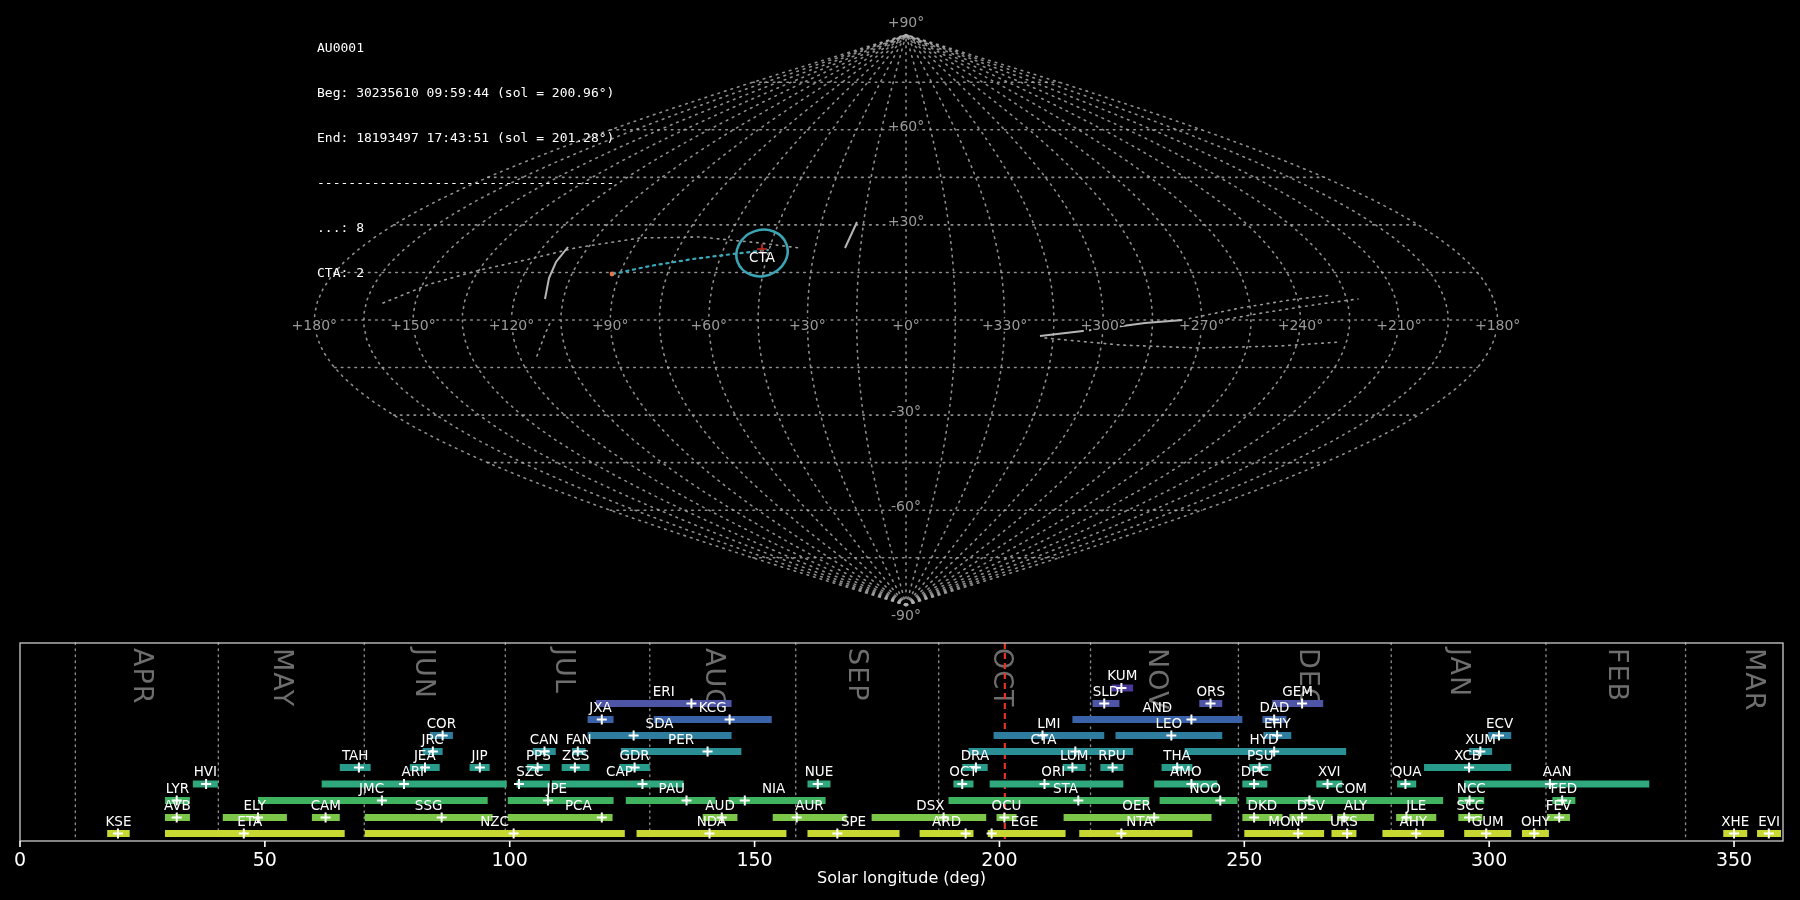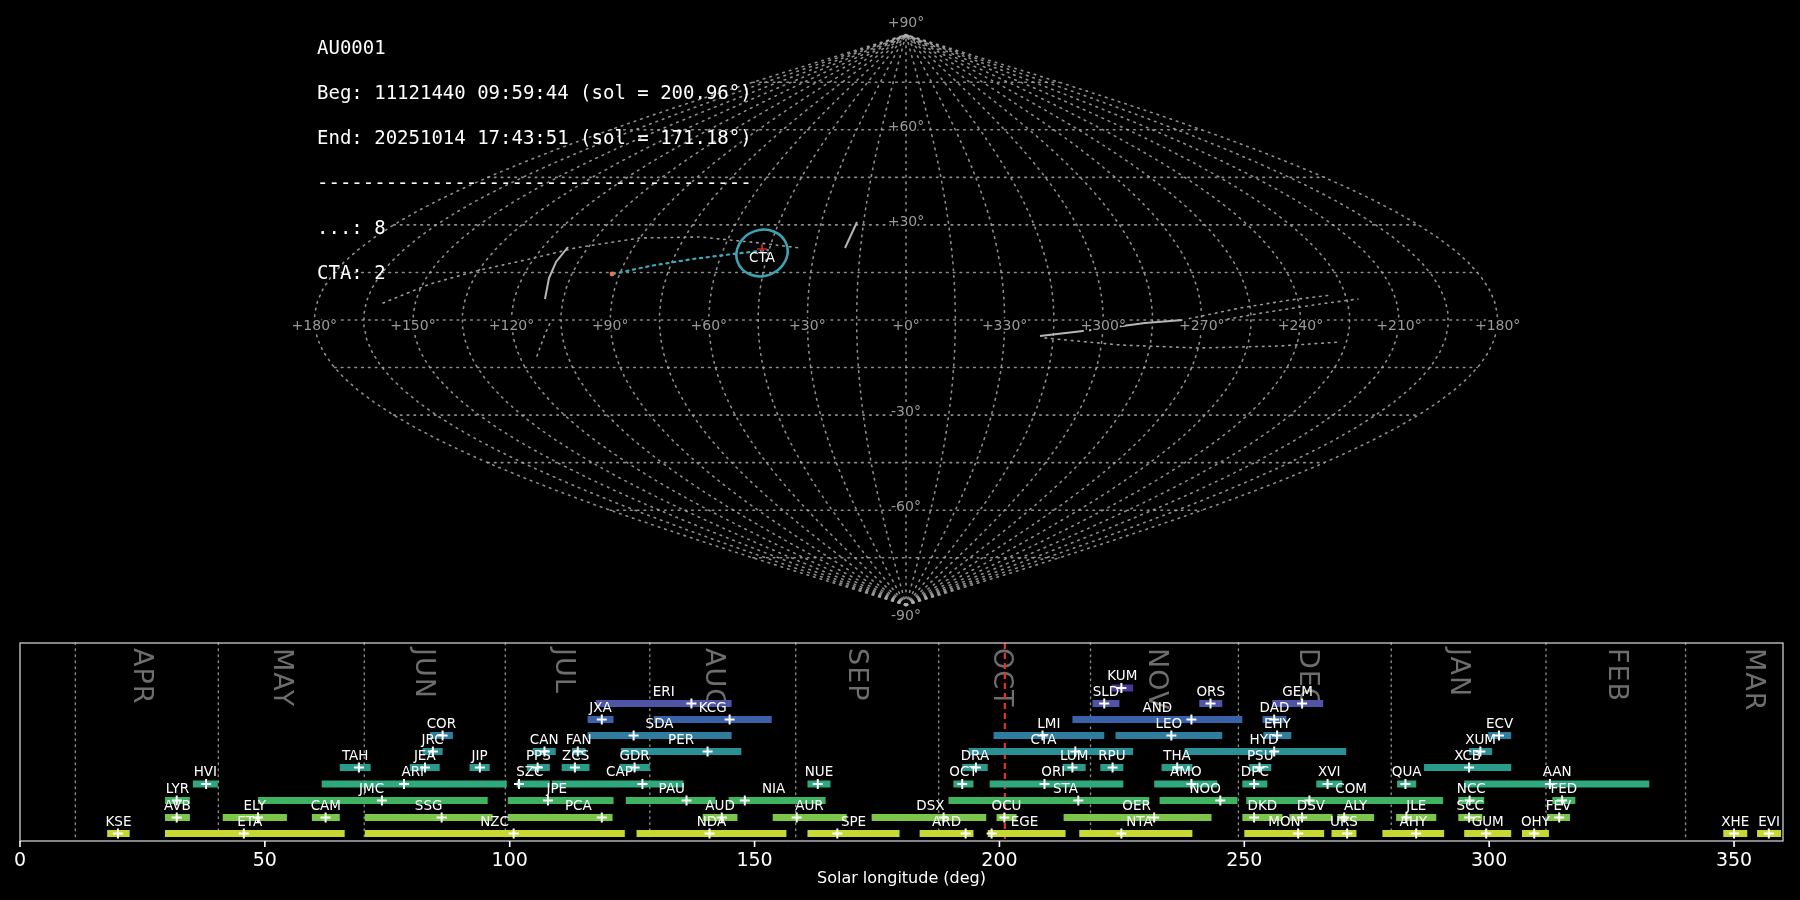--- a/index.html
+++ b/index.html
@@ -1,19 +1,19 @@
 <!DOCTYPE html>
 <html><head>
 <meta charset="utf-8">
 <style>
   html,body{margin:0;padding:0;background:#000;}
   #stage{position:relative;width:1800px;height:900px;background:#000;overflow:hidden;
          font-family:"DejaVu Sans",sans-serif;}
   #info-block{position:absolute;left:317px;top:10px;color:#fff;
-              font-family:"DejaVu Sans Mono",monospace;font-size:19px;line-height:15px;
+              font-family:"DejaVu Sans Mono",monospace;font-size:13px;line-height:15px;
               white-space:pre;}
   svg{position:absolute;left:0;top:0;}
   text{font-family:"DejaVu Sans",sans-serif;}
   .maplab{fill:#9a9a9a;font-size:14px;paint-order:stroke;stroke:#000;stroke-width:4px;}
   .shlab{fill:#fff;font-size:13.5px;}
   .ticklab{fill:#fff;font-size:19px;}
   .monthlab{fill:#6e6e6e;font-size:27px;letter-spacing:1px;}
   .axtitle{fill:#fff;font-size:16px;}
 </style>
 </head>
@@ -391,19 +391,19 @@
       <line x1="1244.3055555555557" y1="841" x2="1244.3055555555557" y2="847" stroke="#fff" stroke-width="1.6"></line>
       <text x="1244.3055555555557" y="866" text-anchor="middle" class="ticklab">250</text>
       <line x1="1489.1666666666667" y1="841" x2="1489.1666666666667" y2="847" stroke="#fff" stroke-width="1.6"></line>
       <text x="1489.1666666666667" y="866" text-anchor="middle" class="ticklab">300</text>
       <line x1="1734.0277777777778" y1="841" x2="1734.0277777777778" y2="847" stroke="#fff" stroke-width="1.6"></line>
       <text x="1734.0277777777778" y="866" text-anchor="middle" class="ticklab">350</text>
       <text x="901.5" y="883" text-anchor="middle" class="axtitle">Solar longitude (deg)</text>
     </svg>
   <div id="info-block">
     <div>AU0001</div>
-    <div>Beg: 11121440 09:59:44 (sol = 200.96°)</div>
-    <div>End: 20251014 17:43:51 (sol = 171.18°)</div>
+    <div>Beg: 30235610 09:59:44 (sol = 200.96°)</div>
+    <div>End: 18193497 17:43:51 (sol = 201.28°)</div>
     <div>--------------------------------------</div>
     <div>...: 8</div>
     <div>CTA: 2</div>
   </div>
 </div>
 
 </body></html>

